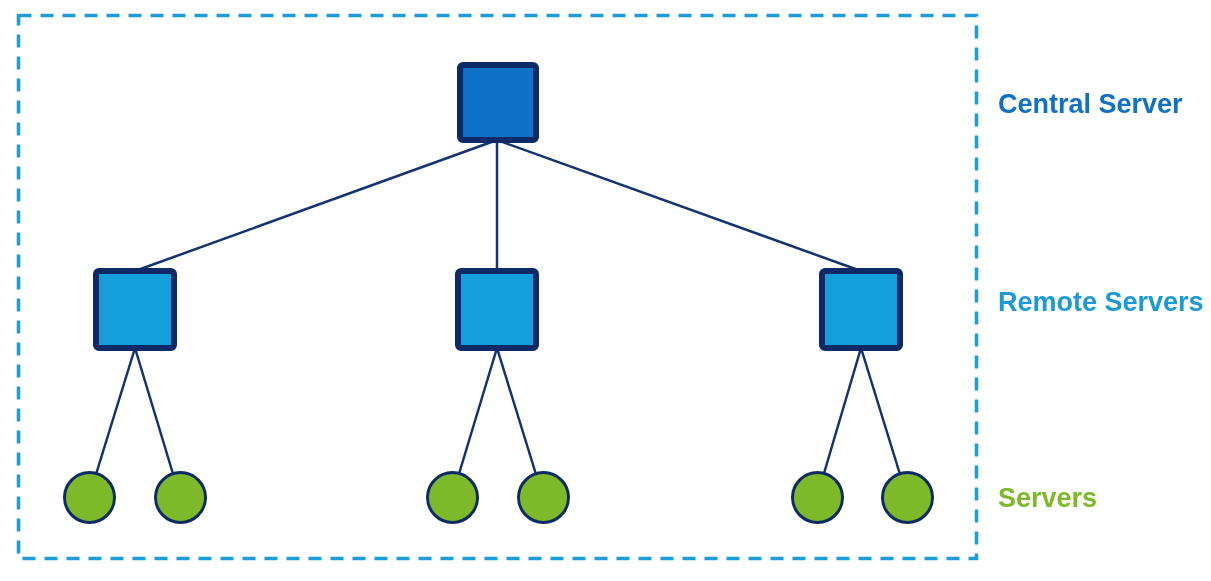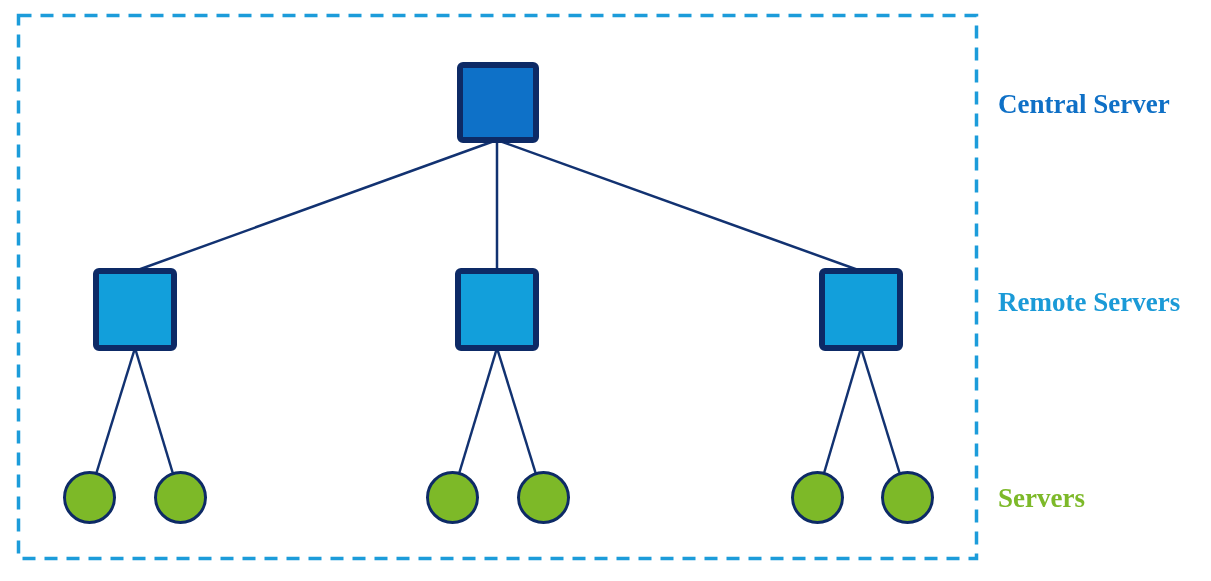--- a/index.html
+++ b/index.html
@@ -57,21 +57,20 @@
   .poller-3{left:426px;}
   .poller-4{left:517px;}
   .poller-5{left:791px;}
   .poller-6{left:881px;}
   .tier-label{
     position:absolute;
     left:998px;
     font-size:27px;
     font-weight:bold;
     white-space:nowrap;
-    font-family:Liberation Serif, serif;
   }
   .label-central{top:89px;color:var(--central-label);}
   .label-remote{top:287px;color:var(--remote-label);}
   .label-pollers{top:483px;color:var(--poller-label);}
 </style>
 </head>
 <body>
 
 <div class="canvas">
 

